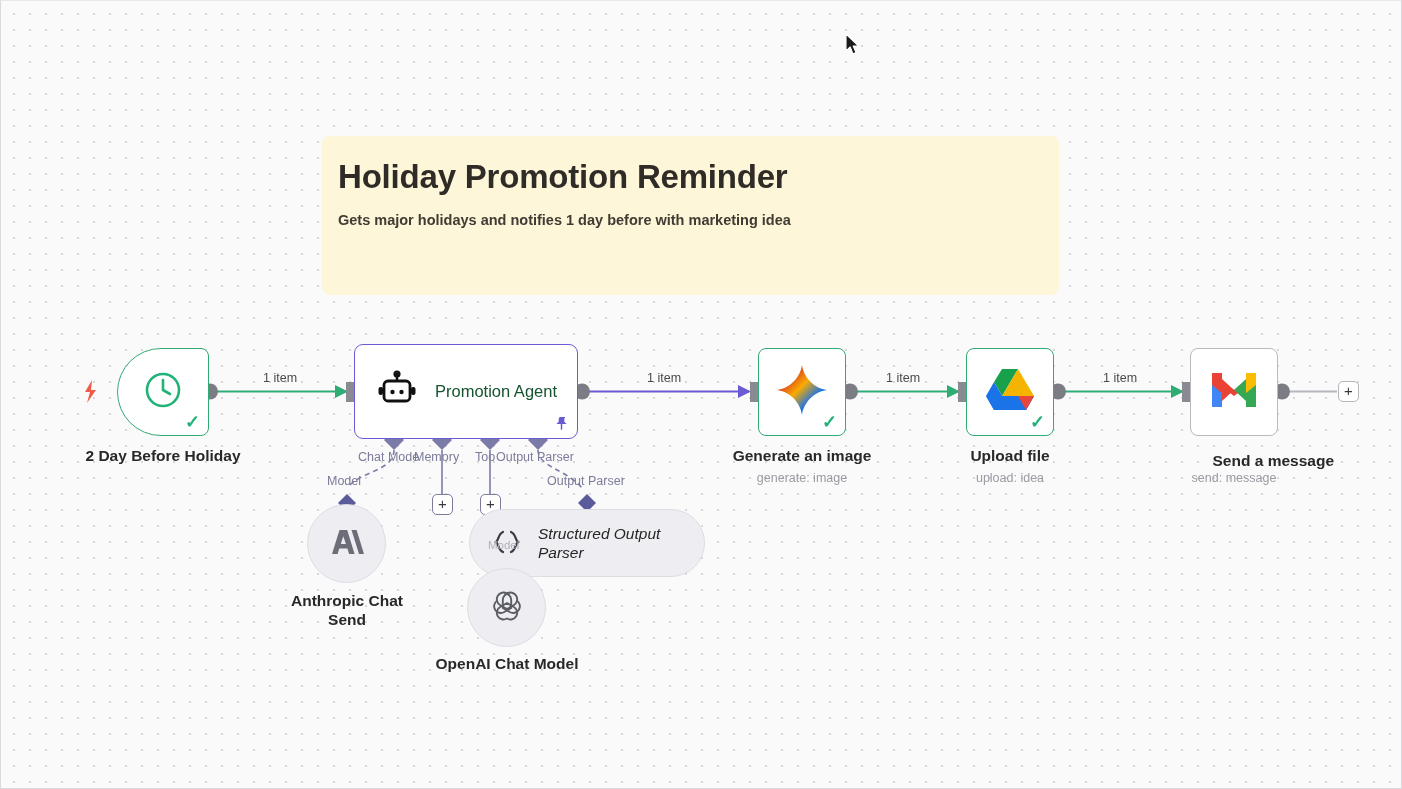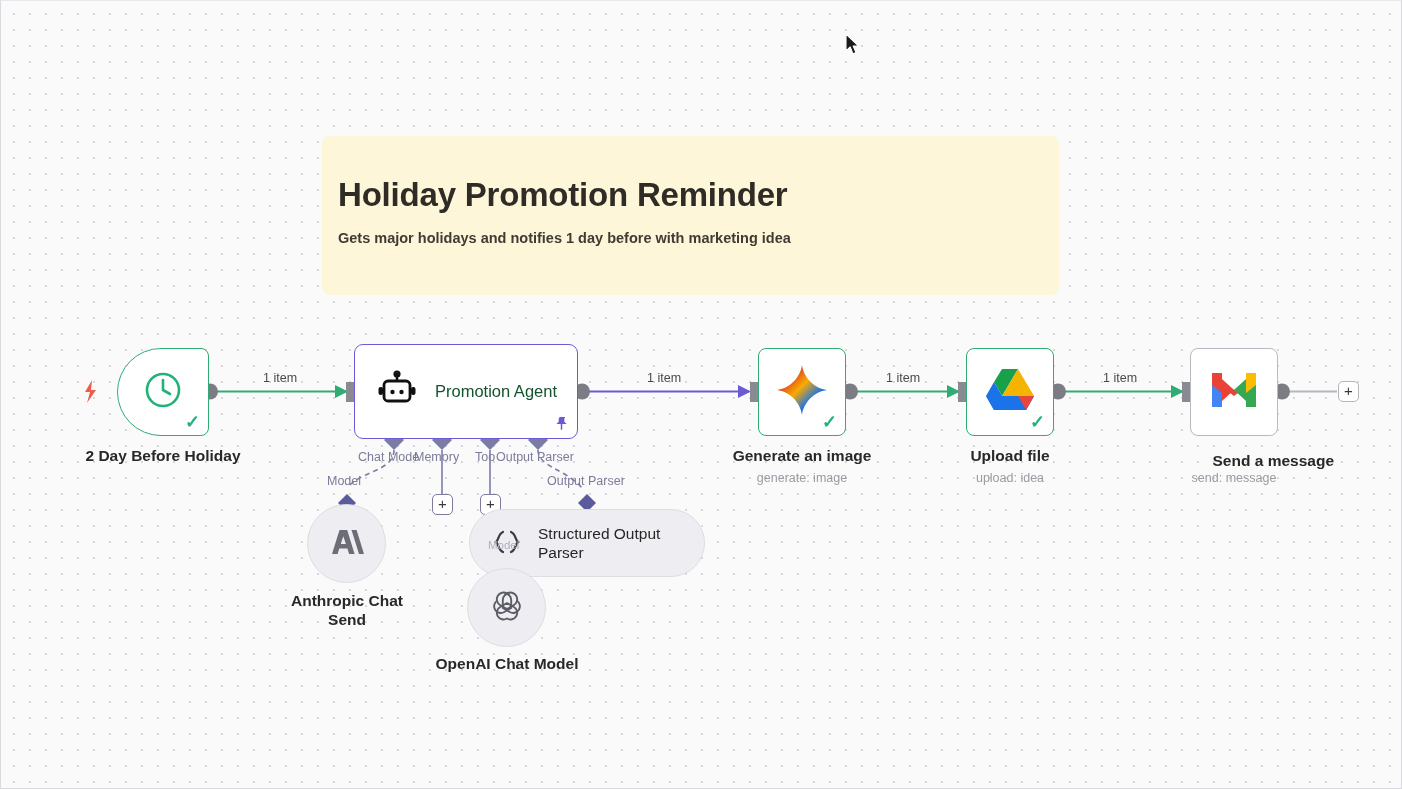--- a/index.html
+++ b/index.html
@@ -39,21 +39,21 @@
   
   .sticky {
     position: absolute;
     left: 321px;
     top: 135px;
     width: 737px;
     height: 159px;
     background: #fdf6d9;
     border-radius: 8px;
     box-sizing: border-box;
-    padding: 40px 16px 0 16px;
+    padding: 22px 16px 0 16px;
   }
   .sticky-title {
     font-size: 33px;
     font-weight: bold;
     color: #2f2b26;
     line-height: 1.15;
     letter-spacing: -0.2px;
     margin: 0 0 16px 0;
   }
   .sticky-sub {
@@ -170,20 +170,21 @@
     border: 1.3px solid #dcdce3;
     justify-content: flex-start;
     padding-left: 26px;
   }
   #parser-title {
     font-size: 15.5px;
     color: #262626;
     line-height: 1.24;
     margin-left: 42px;
     width: 150px;
+    font-style: italic;
   }
 
   
   .ghost-label {
     position: absolute;
     font-size: 11.5px;
     color: #b0b0bb;
     white-space: nowrap;
   }
 

